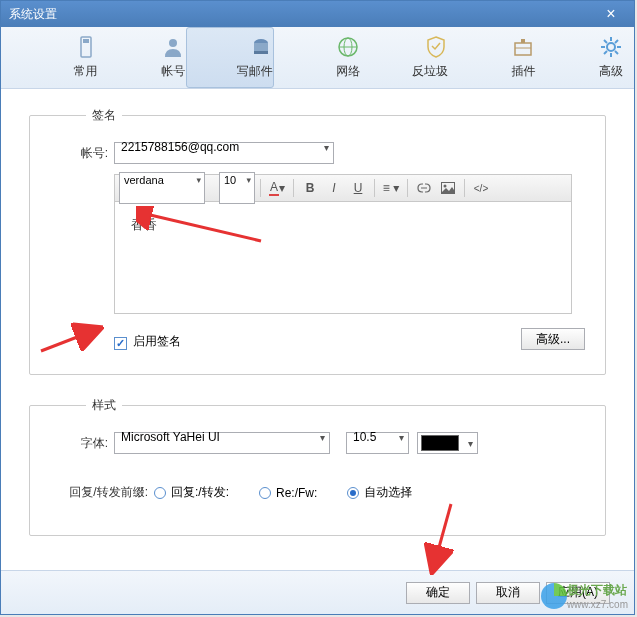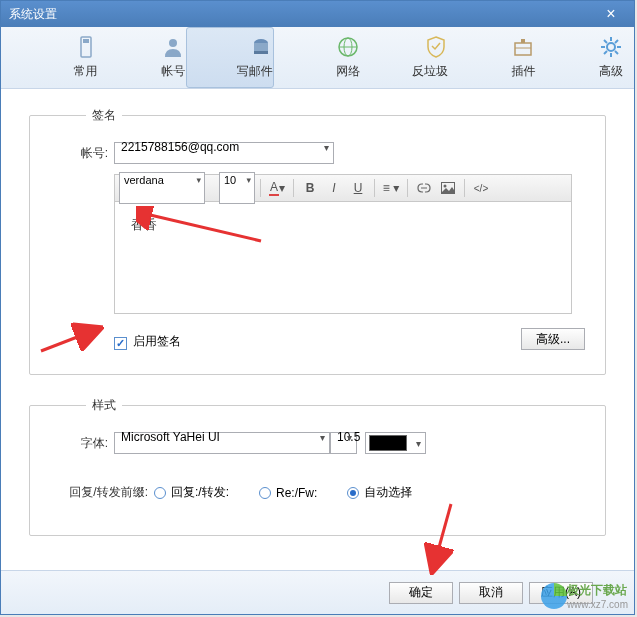--- a/index.html
+++ b/index.html
@@ -31,21 +31,21 @@
 .checkbox.checked::after { content: "✓"; font-weight: bold; }
 .btn { height: 22px; min-width: 64px; border: 1px solid #abadb3; background: linear-gradient(#fefefe,#e8e8e8); font-size: 12px; display: inline-flex; align-items: center; justify-content: center; cursor: pointer; padding: 0 10px; }
 .adv-btn-wrap { margin-left: auto; text-decoration: underline; }
 .radio-group { display: flex; gap: 30px; align-items: center; }
 .radio { width: 12px; height: 12px; border: 1px solid #5a8fce; border-radius: 50%; display: inline-flex; align-items: center; justify-content: center; margin-right: 5px; cursor: pointer; }
 .radio.selected::after { content: ""; width: 6px; height: 6px; background: #2a6dc9; border-radius: 50%; }
 .radio-item { display: flex; align-items: center; font-size: 12px; cursor: pointer; }
 .color-swatch { width: 38px; height: 16px; background: #000; border: 1px solid #666; }
 .color-select { height: 22px; border: 1px solid #abadb3; background: #fff; padding: 1px 18px 1px 3px; position: relative; display: inline-flex; align-items: center; cursor: pointer; }
 .color-select::after { content: "▾"; position: absolute; right: 4px; font-size: 10px; color: #555; }
-.footer { position: absolute; bottom: 0; left: 0; right: 0; height: 44px; background: linear-gradient(#f2f6fb,#e4edf7); border-top: 1px solid #c8d6e8; display: flex; align-items: center; justify-content: flex-end; padding: 0 41px; gap: 6px; }
+.footer { position: absolute; bottom: 0; left: 0; right: 0; height: 44px; background: linear-gradient(#f2f6fb,#e4edf7); border-top: 1px solid #c8d6e8; display: flex; align-items: center; justify-content: flex-end; padding: 0 24px; gap: 6px; }
 .arrow { position: absolute; pointer-events: none; }
 .arrow-svg { stroke: #e63232; fill: #e63232; }
 .watermark { position: absolute; bottom: 4px; right: 6px; font-size: 12px; color: #999; display: flex; align-items: center; pointer-events: none; }
 .watermark-logo { width: 26px; height: 26px; border-radius: 50%; background: conic-gradient(#5ec23a 0 90deg, #3aa0e8 90deg 360deg); opacity: 0.85; }
 </style>
 </head>
 <body>
 
 <div class="window">
 
@@ -197,21 +197,21 @@
     </fieldset>
 
     <fieldset>
       <legend>样式</legend>
 
       <div class="row">
         <span class="label">字体:</span>
         <span class="select" style="width:216px">
             <span>Microsoft YaHei UI</span>
           </span>
-        <span class="select" style="width:27px;margin-left:0">
+        <span class="select" style="width:63px;margin-left:16px">
             <span>10.5</span>
           </span>
         <span class="color-select" style="margin-left:8px">
             <span class="color-swatch"></span>
           </span>
       </div>
 
       <div class="row" style="margin-top:30px">
         <span class="label" style="width:98px">回复/转发前缀:</span>
         <div class="radio-group">

